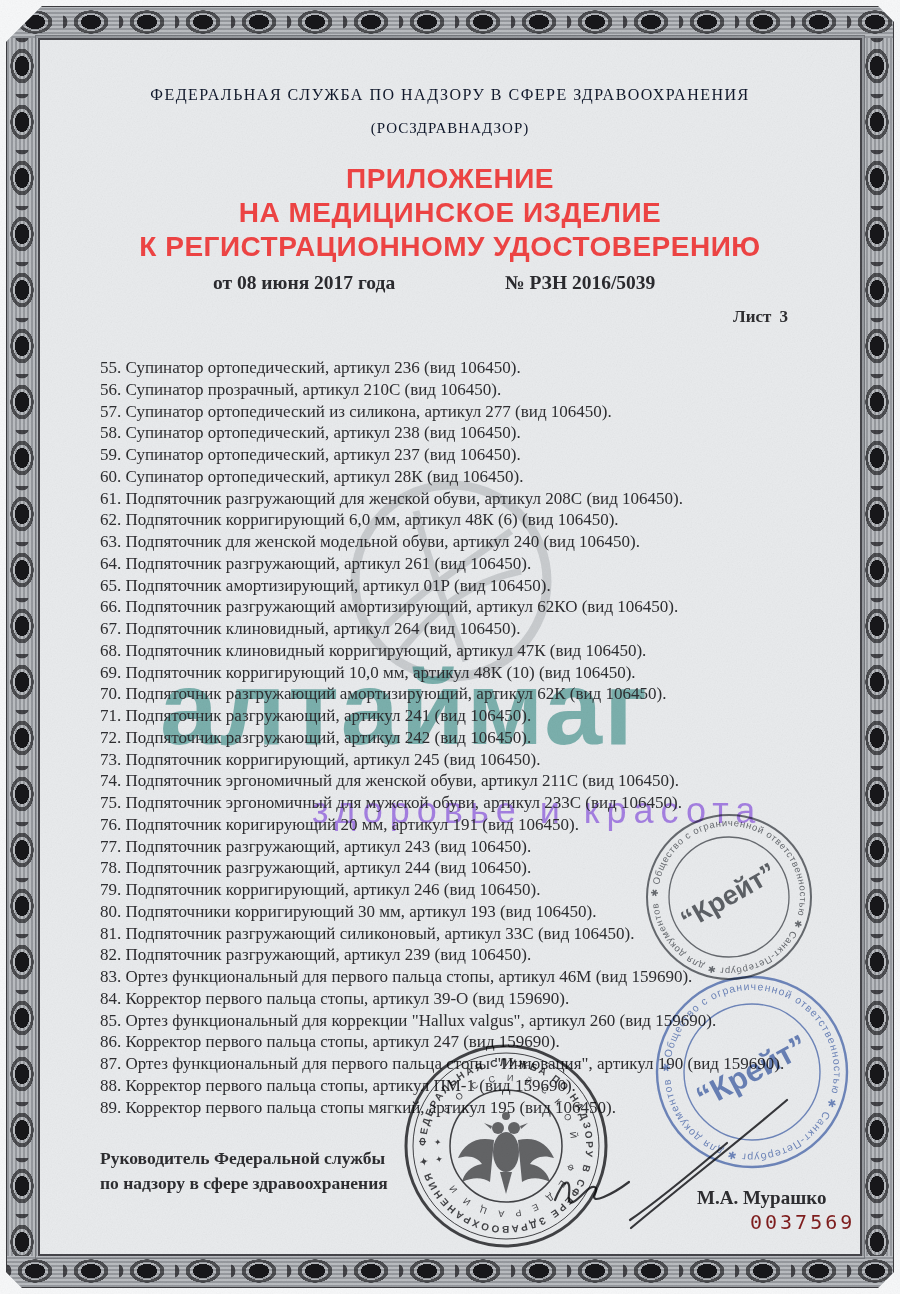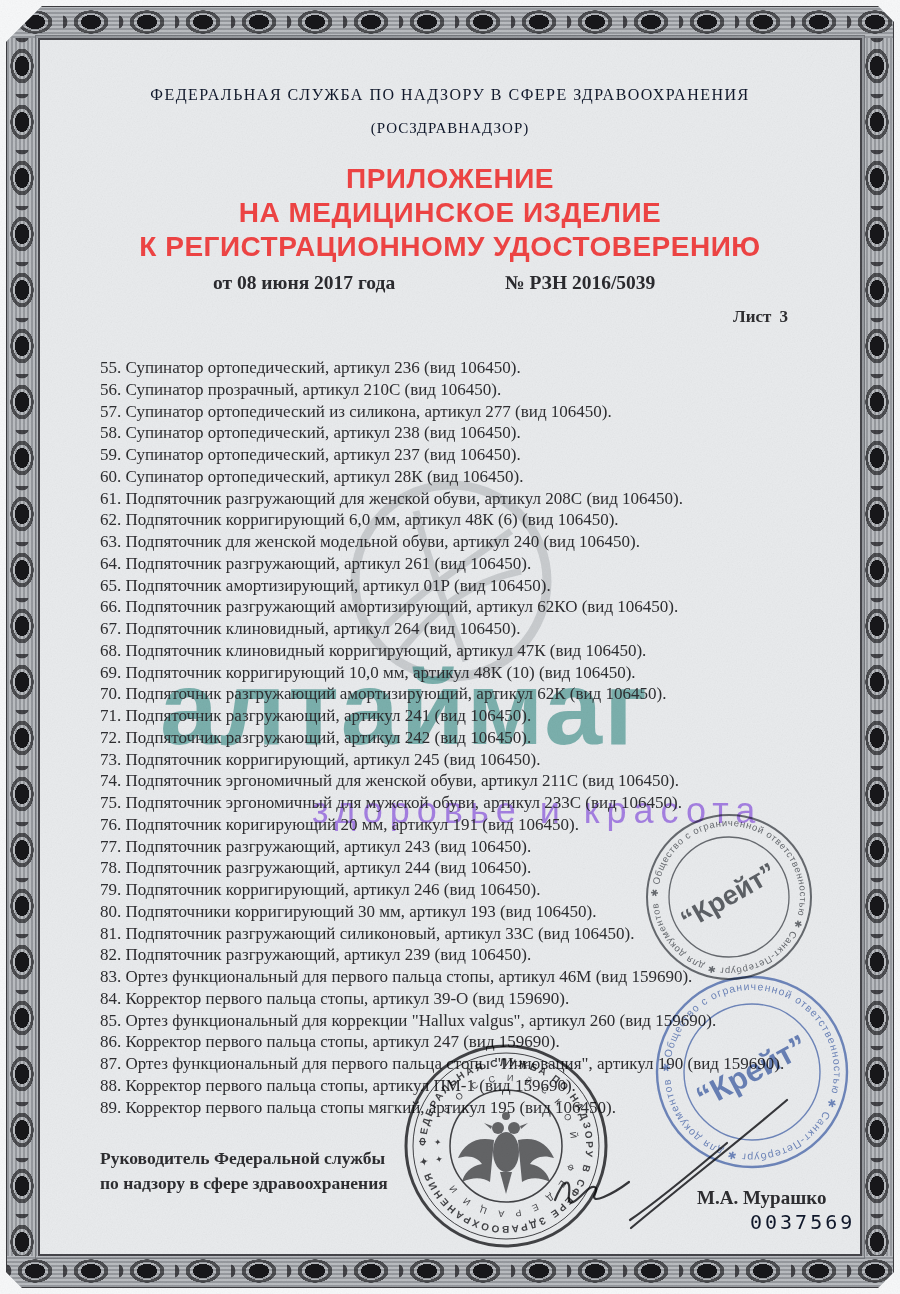--- a/index.html
+++ b/index.html
@@ -46,21 +46,21 @@
     font-size:28px;line-height:34px;letter-spacing:.5px;color:#ef4444;}
   .meta{top:272px;left:0;width:100%;font-weight:bold;font-size:19.5px;color:#2a2a2e;}
   .meta .date{position:absolute;left:213px;top:0;}
   .meta .num{position:absolute;left:505px;top:0;}
   .sheet{top:307px;left:733px;font-weight:bold;font-size:17px;word-spacing:4px;}
   .list{top:357px;left:100px;width:742px;font-size:17px;line-height:21.75px;}
   .item{white-space:normal;}
   .footer-role{top:1146px;left:100px;font-weight:bold;font-size:17.5px;line-height:25px;}
   .signer{top:1171px;left:697px;font-weight:bold;font-size:19px;margin-top:16px;}
   .serial{top:1210px;left:750px;font-family:"DejaVu Sans Mono",monospace;
-    font-size:20px;letter-spacing:3px;color:#0f172a;}
+    font-size:20px;letter-spacing:3px;color:#7f1d1d;}
   
   .wm{pointer-events:none;}
   .wm-main{top:656px;left:160px;font-family:"Liberation Sans",sans-serif;font-weight:bold;
     font-size:104px;line-height:1;letter-spacing:2px;color:#0f766e;opacity:.5;}
   .wm-sub{top:790px;left:312px;font-family:"Liberation Sans",sans-serif;
     font-size:36px;letter-spacing:7px;color:#6d28d9;opacity:.55;}
   .stamp{position:absolute;pointer-events:none;mix-blend-mode:multiply;}
   .grain{position:absolute;inset:0;pointer-events:none;mix-blend-mode:multiply;opacity:.45;}
 </style>
 </head>

